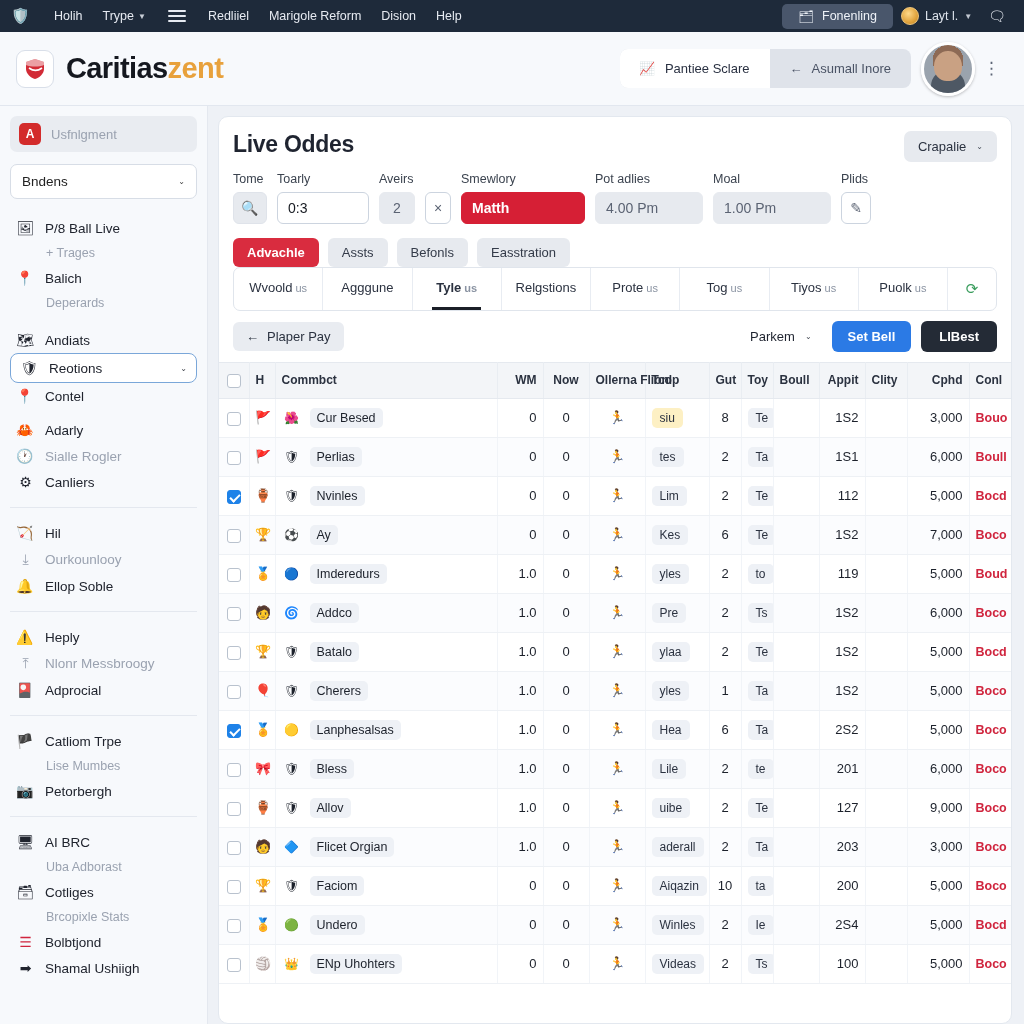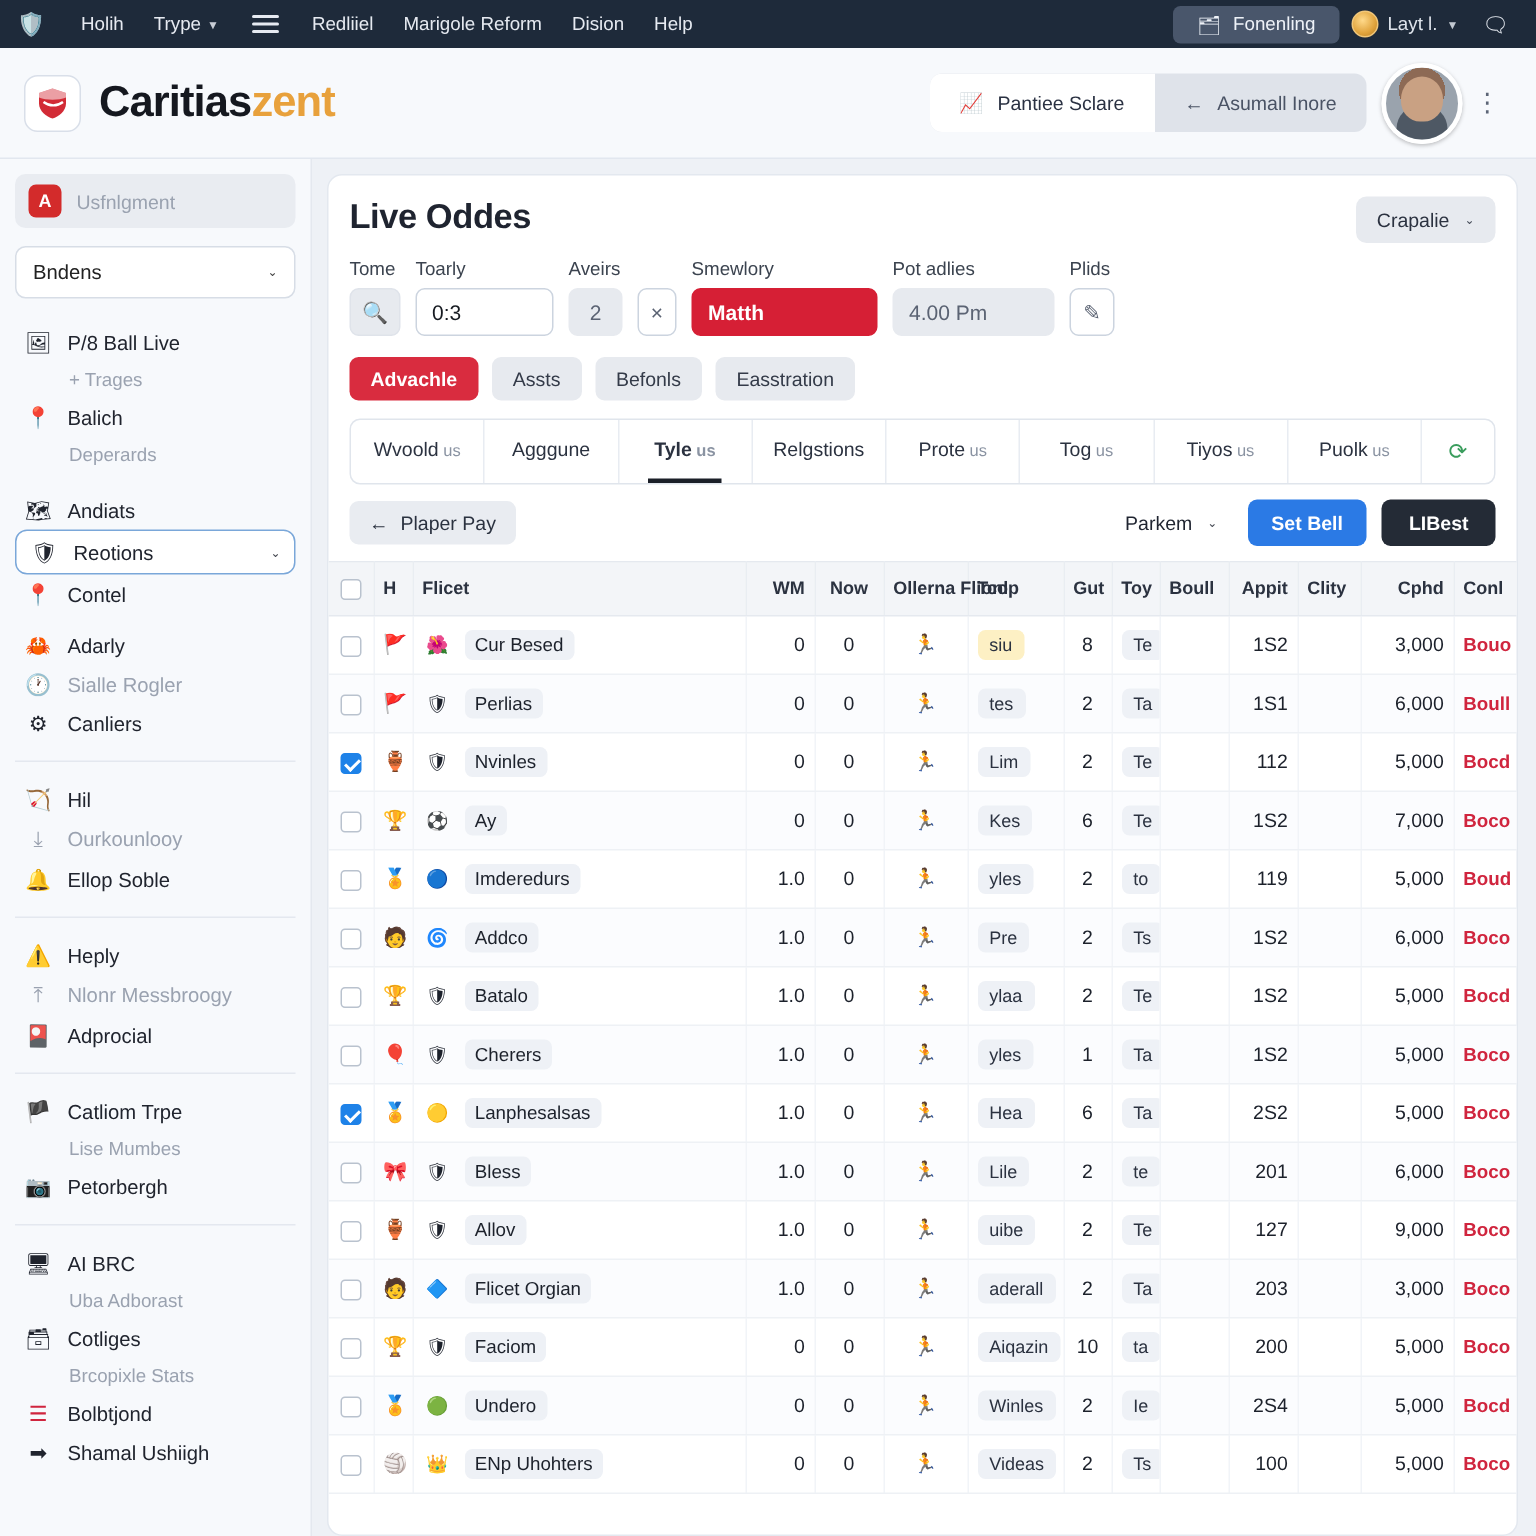--- a/index.html
+++ b/index.html
@@ -130,21 +130,21 @@
   .f-input.red { background:#d61f35; border-color:#d61f35; color:#fff; font-weight:700; }
   .f-sq { width:34px; justify-content:center; background:#e7eaef; border-color:#dfe3ea;}
   .f-x { width:26px; justify-content:center; border:1px solid #ccd4df; background:#fff; color:#5b6373;}
 
   
   .pills { display:flex; gap:9px; padding: 14px 14px 0 14px; }
   .pill { background:#e7eaef; border-radius:6px; padding:7px 14px; font-size:13px; color:#343b49; cursor:pointer; }
   .pill.red { background:#d92c3f; color:#fff; font-weight:700; }
 
   
-  .tabs { display:flex; margin: 12px 14px 0 14px; border:1px solid #e0e5ec; border-radius:7px; overflow:hidden; background:#fff;}
+  .tabs { display:flex; margin: 0 14px 0 14px; border:1px solid #e0e5ec; border-radius:7px; overflow:hidden; background:#fff;}
   .tab {
     flex:1; text-align:center; padding: 12px 4px; font-size:13px; color:#2b3240;
     border-right:1px solid #e8ecf2; cursor:pointer; position:relative; white-space:nowrap;
   }
   .tab:last-child{border-right:none;}
   .tab .mini { font-size:11px; color:#8a93a2; margin-left:3px; }
   .tab.active { font-weight:700; }
   .tab.active::after {
     content:""; position:absolute; left:22%; right:22%; bottom:0; height:3px; background:#1b1f28;
   }
@@ -432,20 +432,24 @@
           <div class="f-label">&nbsp;</div>
           <div class="f-input f-x">×</div>
         </div>
         <div class="f-col">
           <div class="f-label">Smewlory</div>
           <div class="f-input red" style="width:124px">Matth</div>
         </div>
         <div class="f-col">
           <div class="f-label">Pot adlies</div>
           <div class="f-input gray" style="width:108px">4.00 Pm</div>
+        </div>
+        <div class="f-col">
+          <div class="f-label">Moal</div>
+          <div class="f-input gray" style="width:118px">1.00 Pm</div>
         </div>
         <div class="f-col">
           <div class="f-label">Plids</div>
           <div class="f-input f-x" style="width:30px">✎</div>
         </div>
       </div>
 
       <div class="pills">
         <div class="pill red">Advachle</div>
         <div class="pill">Assts</div>
@@ -494,21 +498,21 @@
             <col style="width:46px">
               <col style="width:46px">
               <col style="width:42px">
             <col style="width:62px">
               <col style="width:48px">
           </colgroup>
           <thead>
             <tr>
               <th class="c"><span class="chk"></span></th>
               <th>H</th>
-              <th>Flicet</th>
+              <th>Commbct</th>
               <th class="r">WM</th>
               <th class="c">Now</th>
               <th class="c">Ollerna Flionl</th>
               <th>Tcop</th>
               <th class="c">Gut</th>
               <th>Toy</th>
               <th>Boull</th>
               <th class="r">Appit</th>
               <th>Clity</th>
               <th class="r">Cphd</th>

